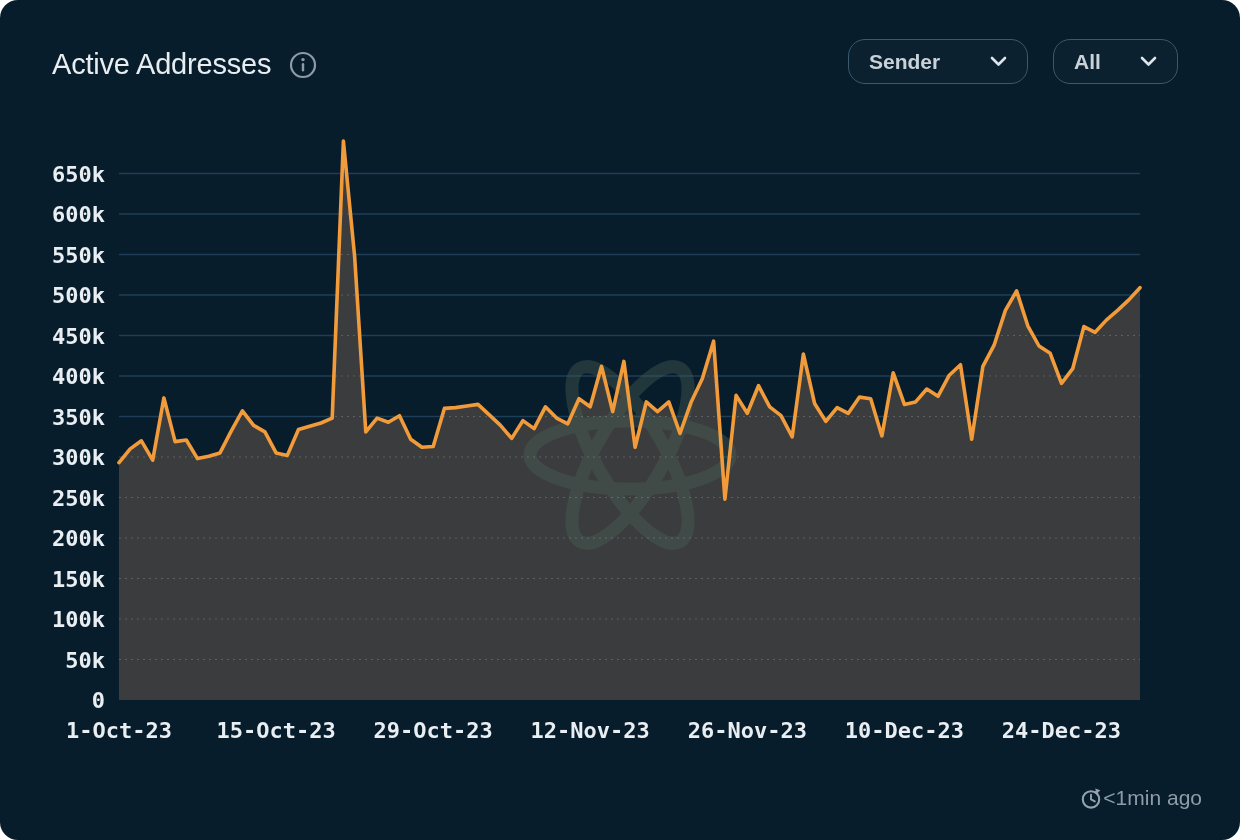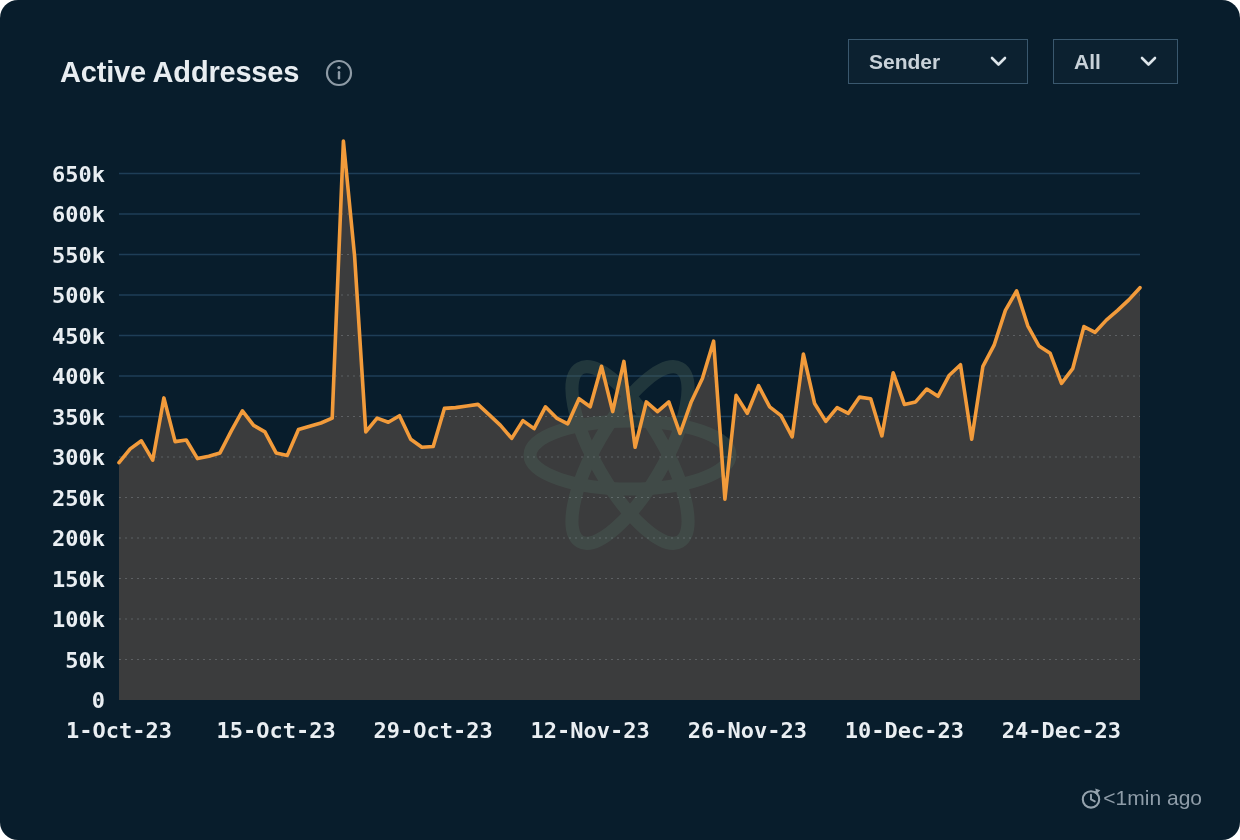--- a/index.html
+++ b/index.html
@@ -5,25 +5,25 @@
   html,body{margin:0;padding:0;background:#ffffff;}
   .card{
     position:relative;width:1240px;height:840px;margin:0 auto;
     background:#081D2C;border-radius:18px;overflow:hidden;
     font-family:"Liberation Sans",sans-serif;
   }
   .hdr-title{
     position:absolute;left:48px;top:44px;display:flex;align-items:center;gap:14px;
   }
   .hdr-title h1{
-    margin:12px;font-size:29px;font-weight:700;color:#E8EDF1;letter-spacing:-0.2px;
+    margin:4px;font-size:29px;font-weight:400;color:#E8EDF1;letter-spacing:-0.2px;
   }
   .select-btn{
     position:absolute;top:39px;height:45px;box-sizing:border-box;
-    border:1.5px solid #3A586E;border-radius:0;background:rgba(255,255,255,0.02);
+    border:1.5px solid #3A586E;border-radius:17px;background:rgba(255,255,255,0.02);
     display:flex;align-items:center;justify-content:space-between;
     padding:4px 20px;cursor:pointer;
   }
   .select-btn .lbl{
     color:#C9D2D9;font-size:21px;font-weight:700;white-space:nowrap;overflow:hidden;
   }
   .btn-sender{left:848px;width:180px;}
   .btn-all{left:1053px;width:125px;}
   .footer{
     position:absolute;right:38px;top:786px;display:flex;align-items:center;

